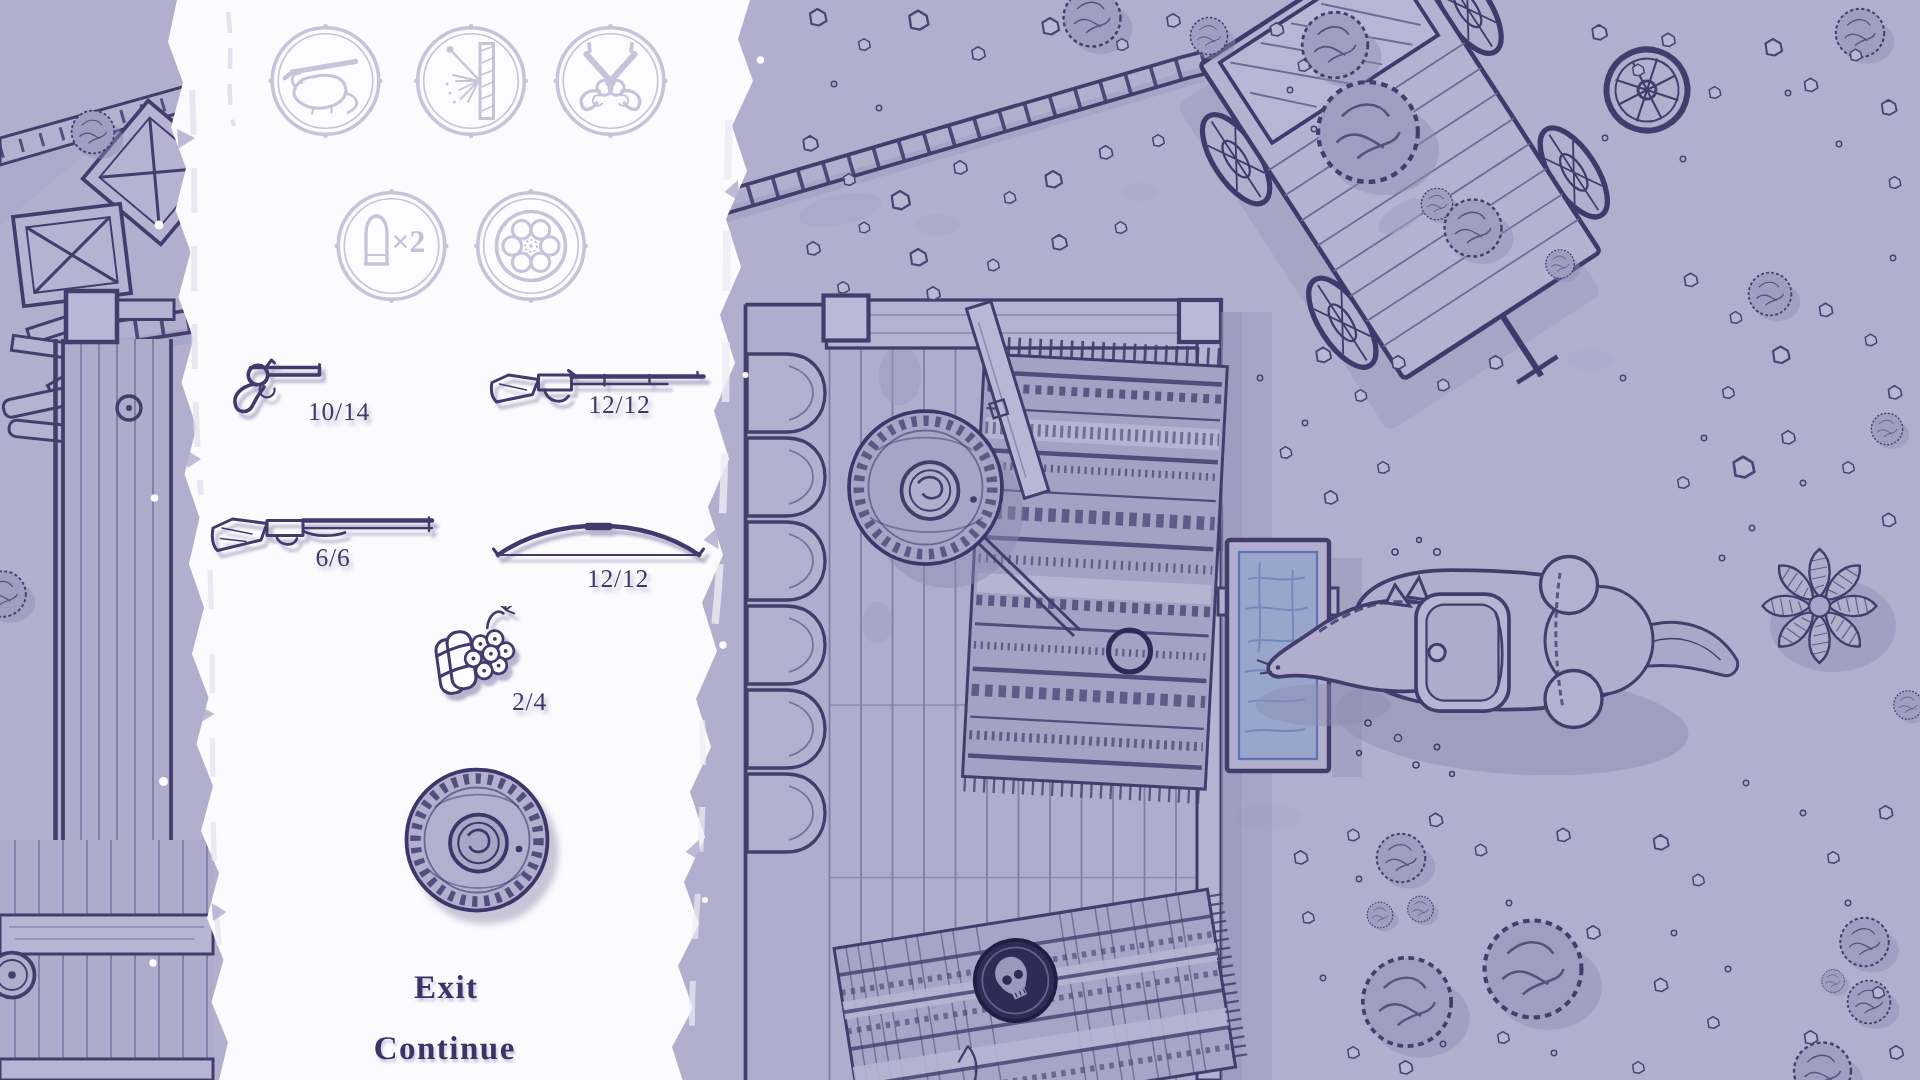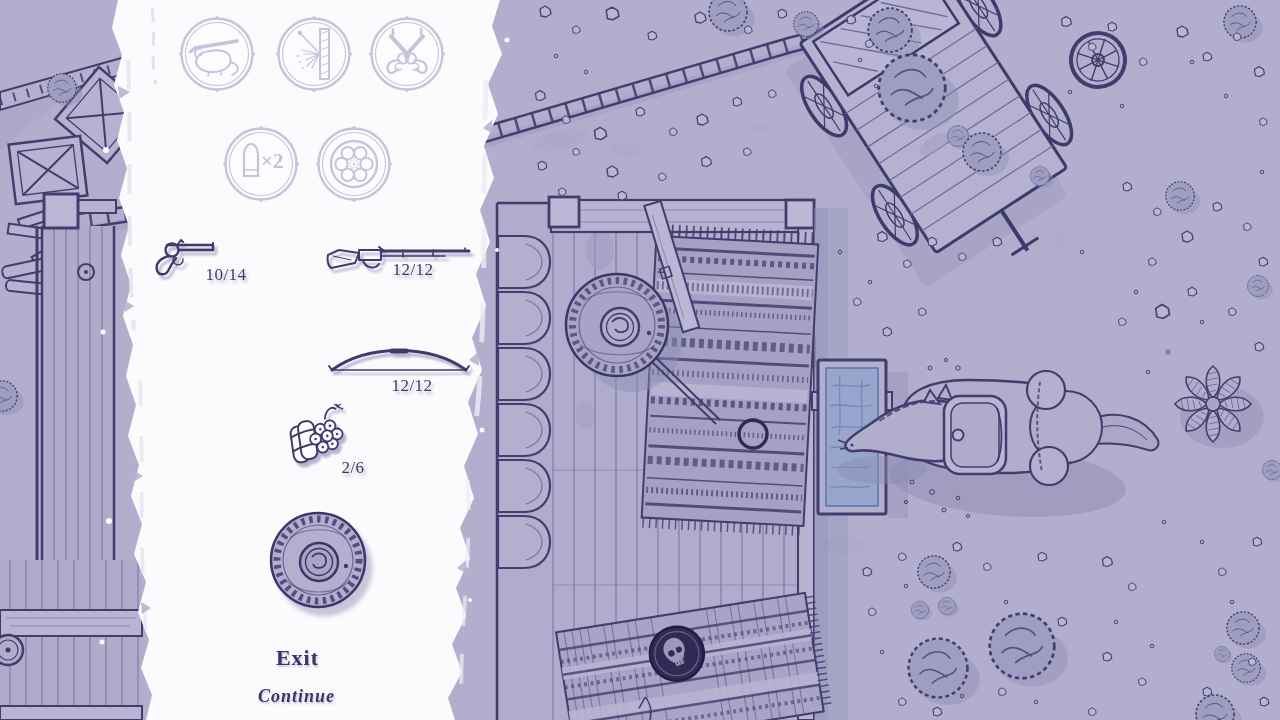--- a/index.html
+++ b/index.html
@@ -13,21 +13,21 @@
   .badge svg{width:100%;height:100%;display:block;}
   .perk-x2{position:absolute;left:39px;top:24px;color:#c2c1d8;font-weight:bold;
            font-size:21px;font-family:"Liberation Serif",serif;}
   .weapon svg{display:block;filter:drop-shadow(3px 4px 1px rgba(82,76,134,.40));}
   .ammo{position:absolute;color:#3e3869;font-size:17px;letter-spacing:.5px;text-align:center;
         text-shadow:2px 3px 3px rgba(82,76,134,.35);font-family:"Liberation Serif",serif;}
   .hat svg{display:block;filter:drop-shadow(6px 8px 2px rgba(82,76,134,.30));}
   .btn{color:#3a3468;font-weight:bold;text-align:center;cursor:pointer;letter-spacing:1px;
        text-shadow:1px 2px 2px rgba(120,115,170,.4);font-family:"Liberation Serif",serif;}
   .btn-exit{font-size:22px;font-family:Liberation Serif, serif;}
-  .btn-continue{font-size:18px;font-style:italic;}
+  .btn-continue{font-size:22px;}
 </style>
 </head>
 <body>
 
 <div class="stage">
 
 <svg class="scene" viewBox="0 0 1280 720">
   <defs>
     <g id="bush">
       <ellipse cx="6" cy="7" rx="21" ry="17" fill="#8f8cb4" opacity=".45"></ellipse>
@@ -606,20 +606,33 @@
       <rect x="34" y="12" width="22" height="10" stroke-width="2"></rect>
       <path d="M54,9 L58,12" stroke-width="2"></path>
       <path d="M38,22 C40,30 50,32 54,26" stroke-width="2"></path>
       <path d="M56,13 H144" stroke-width="3"></path>
       <path d="M56,18 H120" stroke-width="1.6"></path>
       <path d="M140,10 V13 M78,12 V19 M108,12 V18" stroke-width="1.6"></path>
     </svg>
     <span class="ammo" style="left:58px;top:22px;width:60px;">12/12</span>
   </div>
 
+  <div class="item weapon" style="left:140px;top:336px;width:155px;height:48px;">
+    <svg width="152" height="36" viewBox="0 0 152 36" fill="none" stroke="#413b6d" stroke-linecap="round" stroke-linejoin="round">
+      <path d="M2,16 C1,22 2,28 5,31 L34,24 L38,13 L15,10 Z" stroke-width="2"></path>
+      <path d="M8,16 L28,20 M7,23 L24,25" stroke-width="1"></path>
+      <rect x="38" y="11" width="24" height="10" stroke-width="2"></rect>
+      <path d="M44,21 C46,28 56,29 58,23" stroke-width="1.8"></path>
+      <path d="M62,11 H148" stroke-width="3"></path>
+      <path d="M62,16 H148" stroke-width="1.5"></path>
+      <path d="M146,9 V18" stroke-width="1.6"></path>
+      <path d="M62,18 C70,22 82,22 90,19" stroke-width="1.8"></path>
+    </svg>
+    <span class="ammo" style="left:52px;top:26px;width:60px;">6/6</span>
+  </div>
 
   <div class="item weapon" style="left:328px;top:342px;width:145px;height:50px;">
     <svg width="142" height="36" viewBox="0 0 142 36" fill="none" stroke="#413b6d" stroke-linecap="round">
       <path d="M4,28 C40,2 102,2 138,28" stroke-width="3"></path>
       <path d="M4,28 L138,28" stroke-width="1.3"></path>
       <path d="M4,28 L1,24 M138,28 L141,24" stroke-width="2"></path>
       <path d="M64,9 L78,9" stroke-width="5"></path>
     </svg>
     <span class="ammo" style="left:54px;top:34px;width:60px;">12/12</span>
   </div>
@@ -645,21 +658,21 @@
               <circle cx="50" cy="33" r="1.3"></circle>
           <circle cx="44" cy="42" r="1.3"></circle>
               <circle cx="34" cy="44" r="1.3"></circle>
               <circle cx="28" cy="35" r="1.3"></circle>
           <circle cx="40" cy="33.5" r="1.3"></circle>
         </g>
         <path d="M40,16 C42,8 48,4 52,8" stroke-width="1.8"></path>
         <path d="M54,6 L54,0 M54,6 L59,3 M54,6 L59,9 M54,6 L50,1" stroke-width="1.3"></path>
       </g>
     </svg>
-    <span class="ammo" style="left:50px;top:54px;width:30px;">2/6</span>
+    <span class="ammo" style="left:50px;top:54px;width:30px;">2/4</span>
   </div>
 
   <div class="item hat" style="left:266px;top:506px;width:104px;height:108px;">
     <svg width="104" height="108" viewBox="0 0 104 108" fill="none" stroke="#3c366a">
       <circle cx="52" cy="54" r="47" fill="#b3b0cf" stroke-width="2.5"></circle>
       <circle cx="52" cy="54" r="41" stroke-width="7" stroke-dasharray="3.5 4.5" opacity=".8"></circle>
       <circle cx="52" cy="54" r="35" stroke-width="1.2" opacity=".6"></circle>
       <path d="M24,32 C36,22 66,20 80,32 M20,74 C36,90 70,90 84,74" stroke-width="1.2" opacity=".5"></path>
       <circle cx="53" cy="56" r="19" fill="#a8a5c6" stroke-width="2.5"></circle>
       <circle cx="53" cy="56" r="13.5" stroke-width="1.4"></circle>

